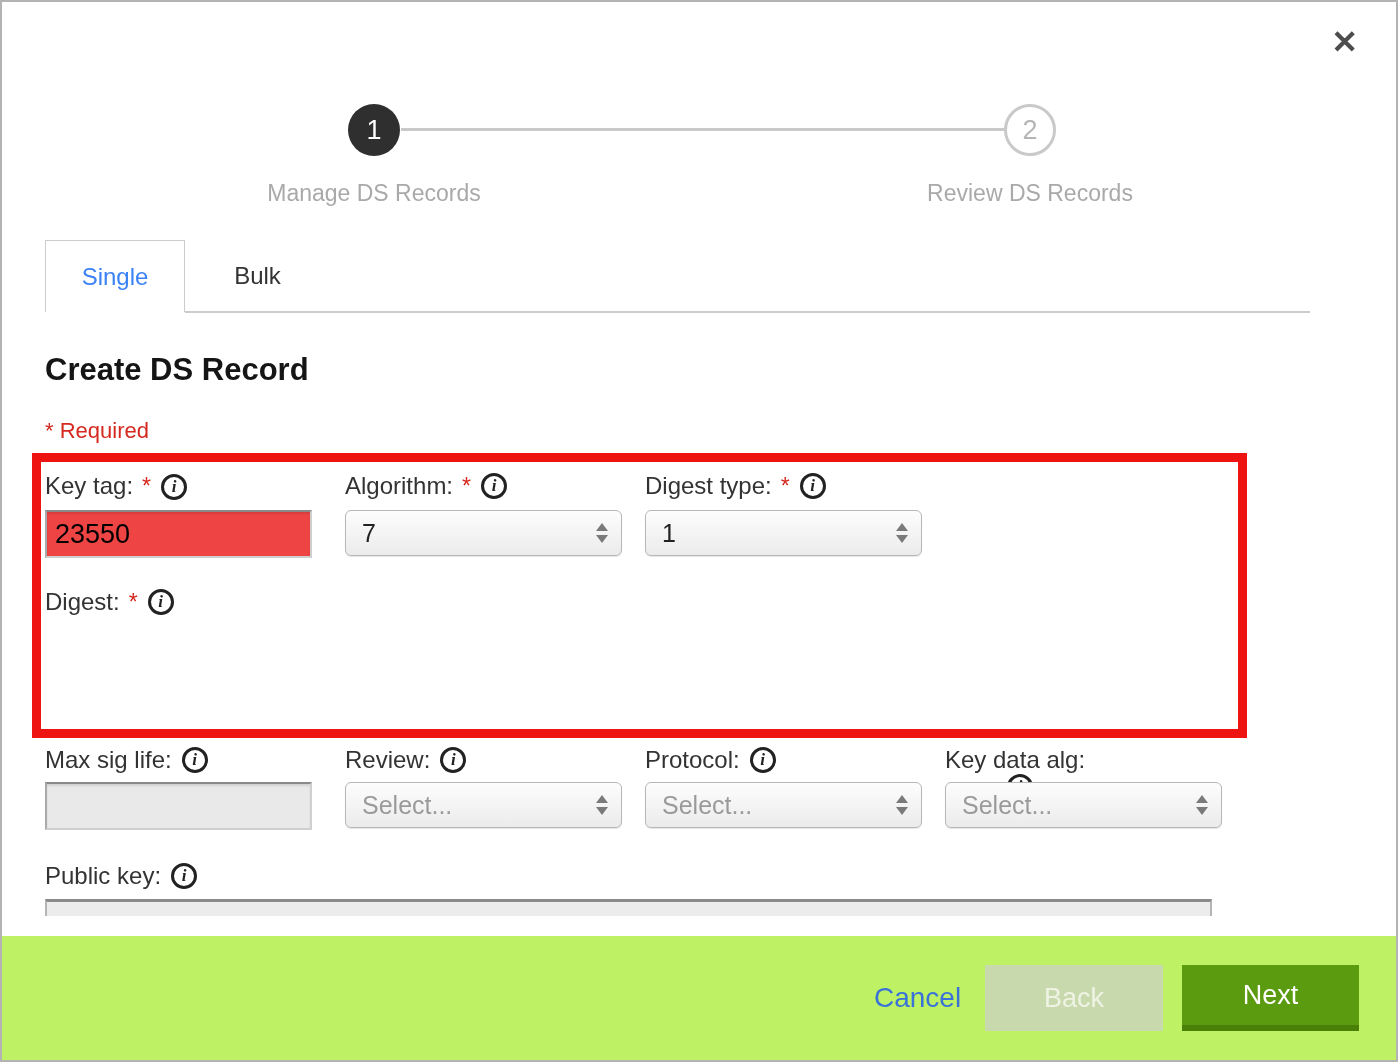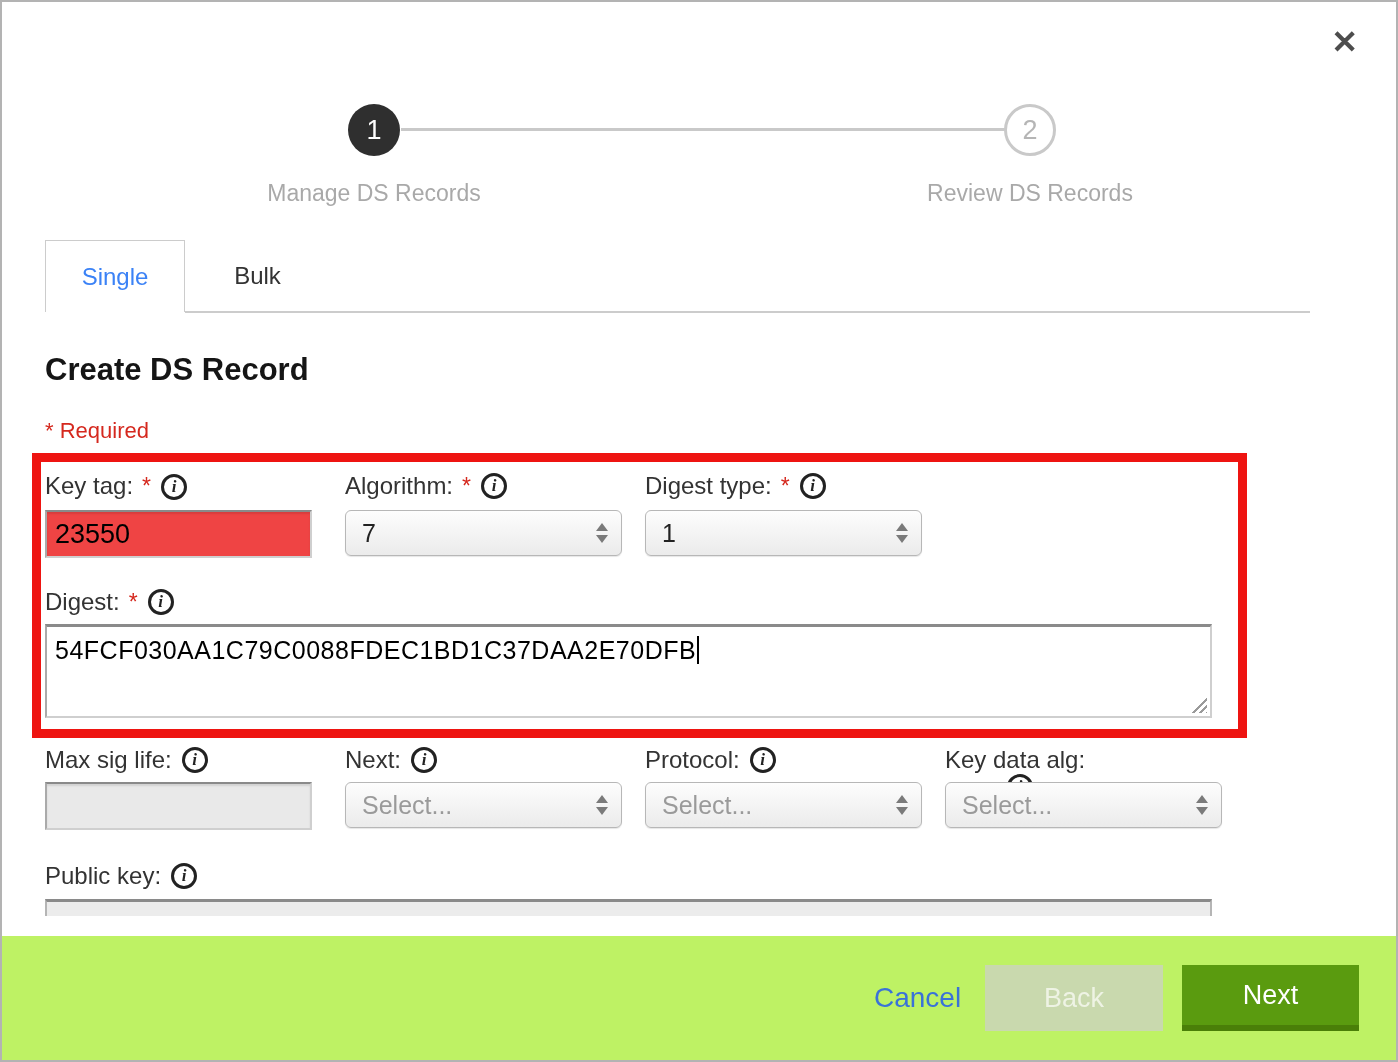--- a/index.html
+++ b/index.html
@@ -172,31 +172,27 @@
         <span class="arrow-up"></span>
         <span class="arrow-down"></span>
       </span>
   </div>
 
   <div class="field-label" style="left:43px; top:586px;">
     <span>Digest:</span>
     <span class="req-star">*</span>
     <span class="info-icon">i</span>
   </div>
-  <div class="digest-area">
-    <span>54FCF030AA1C79C0088FDEC1BD1C37DAA2E70DFB</span><span class="caret"></span>
-    <span class="resize-handle"></span>
-  </div>
 
   <div class="field-label" style="left:43px; top:744px;">
     <span>Max sig life:</span>
     <span class="info-icon">i</span>
   </div>
   <div class="field-label" style="left:343px; top:744px;">
-    <span>Next:</span>
+    <span>Review:</span>
     <span class="info-icon">i</span>
   </div>
   <div class="field-label" style="left:643px; top:744px;">
     <span>Protocol:</span>
     <span class="info-icon">i</span>
   </div>
   <div class="field-label" style="left:943px; top:744px;flex-direction:column;">
     <span>Key data alg:</span>
     <span class="info-icon">i</span>
   </div>

